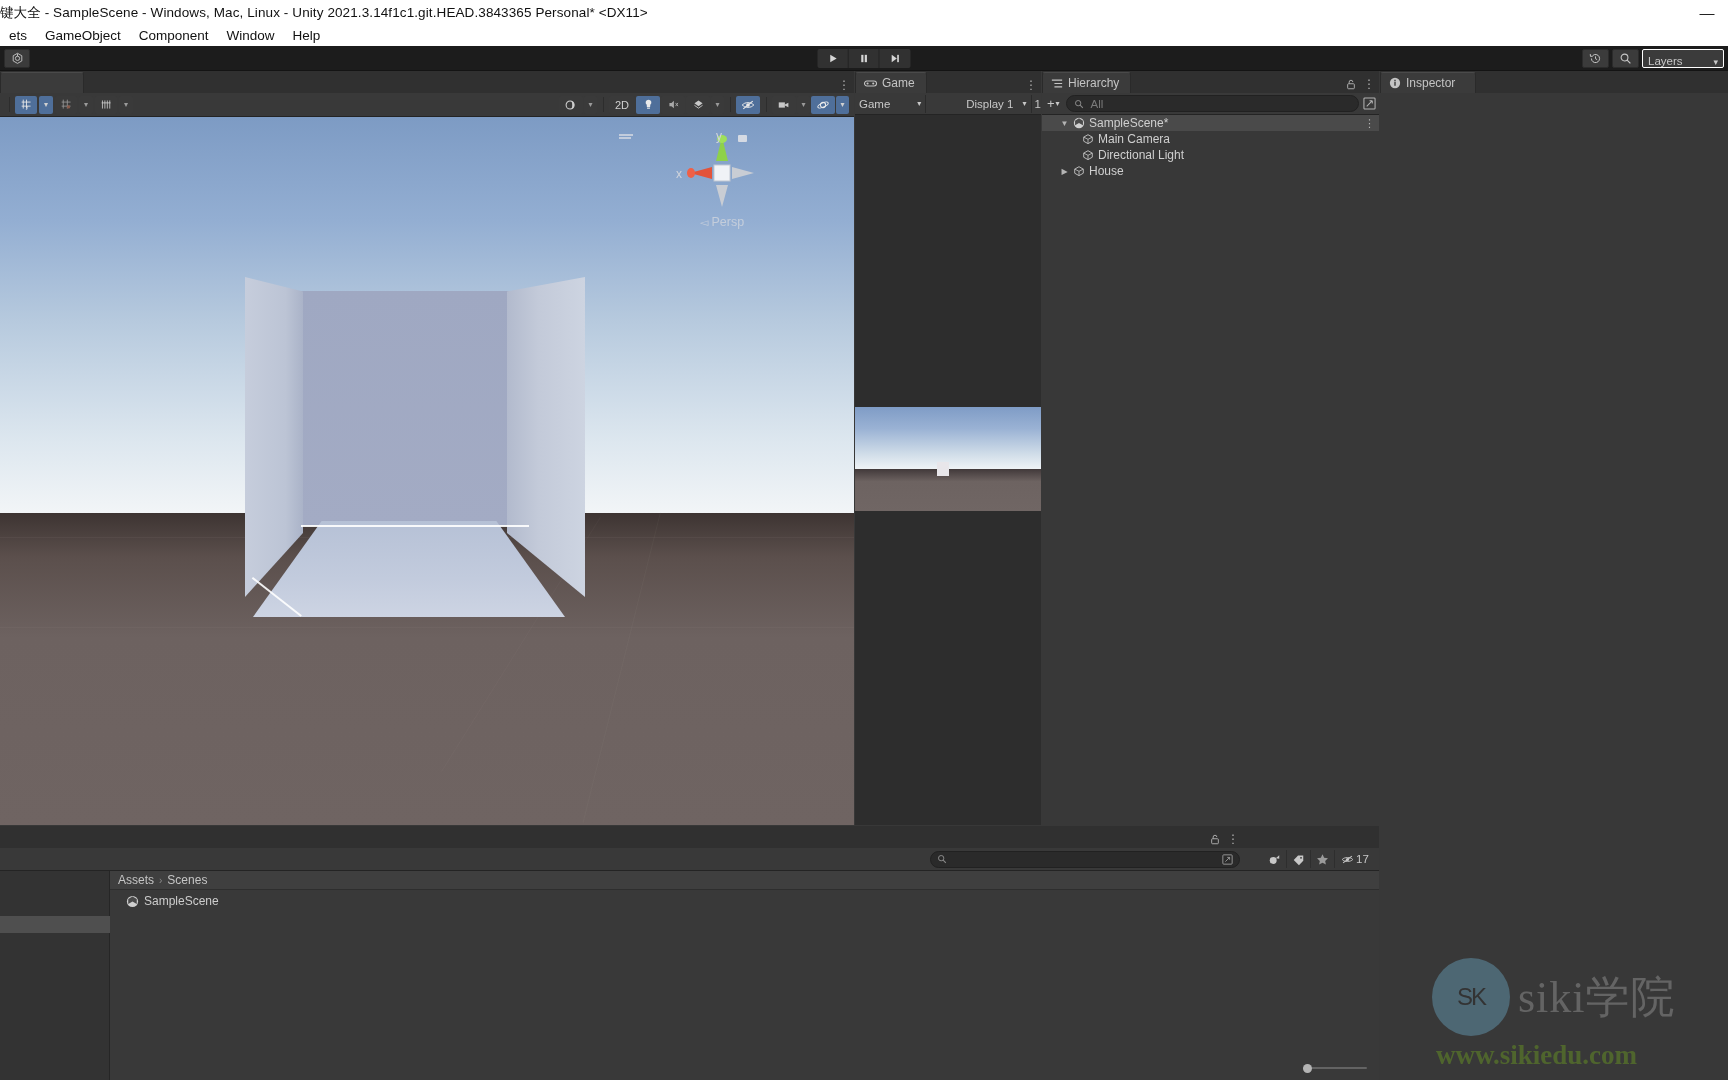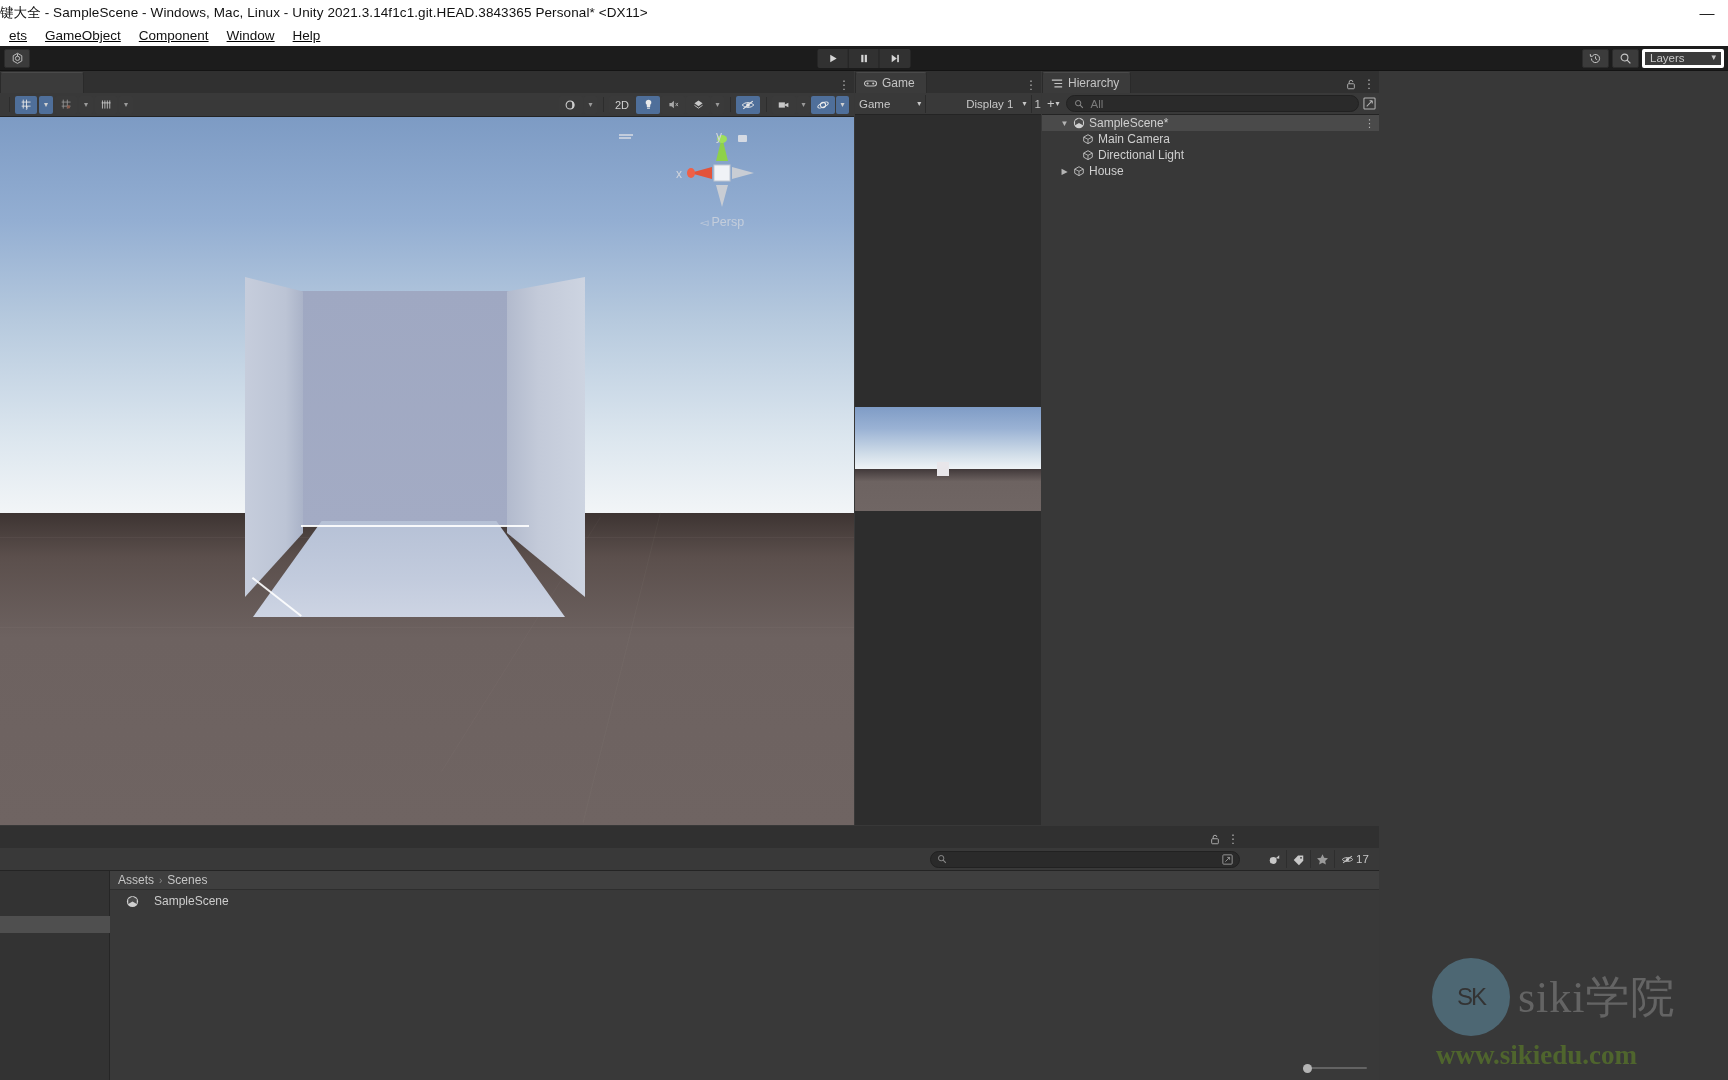--- a/index.html
+++ b/index.html
@@ -22,21 +22,21 @@
     font-size: 13.5px; color: #111; padding-left: 0px;
     white-space: nowrap; letter-spacing: 0.1px;
   }
   .win-btns { position: absolute; right: 6px; top: 0; display: flex; height: 25px; align-items: center; }
   .win-btn { width: 30px; height: 22px; display: flex; align-items: center; justify-content: center;
     font-size: 15px; color: #222; }
 
   
   .menubar {
     position: absolute; top: 25px; left: 0; width: 1728px; height: 21px;
-    background: #ffffff; display: flex; align-items: center; text-decoration: underline;
+    background: #ffffff; display: flex; align-items: center;
   }
   .menu-item { font-size: 13.5px; color: #111; padding: 0 9px; white-space: nowrap; }
 
   
   .toolbar {
     position: absolute; top: 46px; left: 0; width: 1728px; height: 25px;
     background: #1c1c1c; border-bottom: 1px solid #141414;
     display: flex; align-items: center;
   }
   .tb-left { display: flex; align-items: center; padding-left: 4px; gap: 2px; }
@@ -52,22 +52,22 @@
   .play-btn {
     width: 31px; height: 19px; background: #313131; border-right: 1px solid #232323;
     display: flex; align-items: center; justify-content: center;
   }
   .play-btn:first-child { border-radius: 2px 0 0 2px; }
   .play-btn:last-child { border-radius: 0 2px 2px 0; border-right: none; }
   .tb-right {
     position: absolute; right: 4px; display: flex; align-items: center; gap: 3px;
   }
   .layers-dd {
-    height: 19px; min-width: 82px; background: #3b3b3b; border: 3px solid #ffffff;
-    border-radius: 2px; display: flex; align-items: flex-start; justify-content: space-between;
+    height: 19px; min-width: 82px; background: #3b3b3b; border: 1px solid #ffffff;
+    border-radius: 2px; display: flex; align-items: flex-end; justify-content: space-between;
     padding: 0 5px; color: #c8c8c8; font-size: 11.5px;
   }
 
   
   .panel { position: absolute; background: #383838; }
   .tabstrip {
     height: 22px; background: #303030; display: flex; align-items: flex-end;
     position: relative;
   }
   .tab {
@@ -217,21 +217,21 @@
     color: #c4c4c4; font-size: 12px; border-right: 1px solid #2e2e2e; }
   .proj-body { position: absolute; top: 45px; left: 0; width: 100%; height: 209px; display: flex; }
   .proj-tree { width: 110px; background: #333333; border-right: 1px solid #262626; position: relative; }
   .tree-sel-bar { position: absolute; top: 45px; left: 0; width: 110px; height: 17px; background: #4f4f4f; }
   .proj-content { flex: 1; background: #393939; position: relative; }
   .breadcrumb {
     height: 19px; background: #3f3f3f; display: flex; align-items: center; gap: 5px;
     padding: 0 8px; font-size: 12px; color: #c5c5c5; border-bottom: 1px solid #2e2e2e;
   }
   .crumb-sep { color: #8a8a8a; font-size: 10px; }
-  .asset-row { height: 18px; display: flex; align-items: center; gap: 16px; padding-left: 16px;
+  .asset-row { height: 18px; display: flex; align-items: center; gap: 6px; padding-left: 16px;
     font-size: 12px; color: #cdcdcd; margin-top: 2px; }
   .proj-slider {
     position: absolute; bottom: 6px; right: 12px; width: 64px; height: 12px;
     display: flex; align-items: center;
   }
   .slider-track { width: 100%; height: 2px; background: #636363; border-radius: 1px; }
   .slider-knob { position: absolute; left: 0px; width: 9px; height: 9px; border-radius: 50%; background: #b4b4b4; }
 
   
   .watermark {
@@ -581,20 +581,34 @@
           <svg class="icon-svg" width="12" height="12" viewBox="0 0 14 14">
             <path d="M7 2 L12 4.8 L12 9.6 L7 12.4 L2 9.6 L2 4.8 Z" fill="none" stroke="#bfbfbf" stroke-width="1.1"></path>
             <path d="M2 4.8 L7 7.4 L12 4.8 M7 7.4 L7 12.4" fill="none" stroke="#bfbfbf" stroke-width="1"></path>
           </svg>
         </span>
         <span>House</span>
       </div>
     </div>
   </div>
 
+  <div class="panel" id="inspector-panel">
+    <div class="tabstrip" style="background:#303030;">
+      <div class="tab" style="min-width:96px;">
+        <span>
+          <svg class="icon-svg" width="12" height="12" viewBox="0 0 14 14">
+            <circle cx="7" cy="7" r="6" fill="#c4c4c4"></circle>
+            <rect x="6.2" y="5.6" width="1.6" height="4.6" fill="#383838"></rect>
+            <rect x="6.2" y="3.2" width="1.6" height="1.7" fill="#383838"></rect>
+          </svg>
+        </span>
+        <span>Inspector</span>
+      </div>
+    </div>
+  </div>
 
   <div class="panel" id="project-panel">
     <div class="tabstrip" style="background:#303030;">
       <div class="tab-ctrl" style="right:140px;">
         <span>
           <svg class="icon-svg" width="10" height="11" viewBox="0 0 12 13">
             <rect x="2" y="5.6" width="8" height="6" rx="1" fill="none" stroke="#b4b4b4" stroke-width="1.1"></rect>
             <path d="M3.8 5.6 L3.8 3.6 a2.2 2.2 0 0 1 4.4 0" fill="none" stroke="#b4b4b4" stroke-width="1.1"></path>
           </svg>
         </span>

